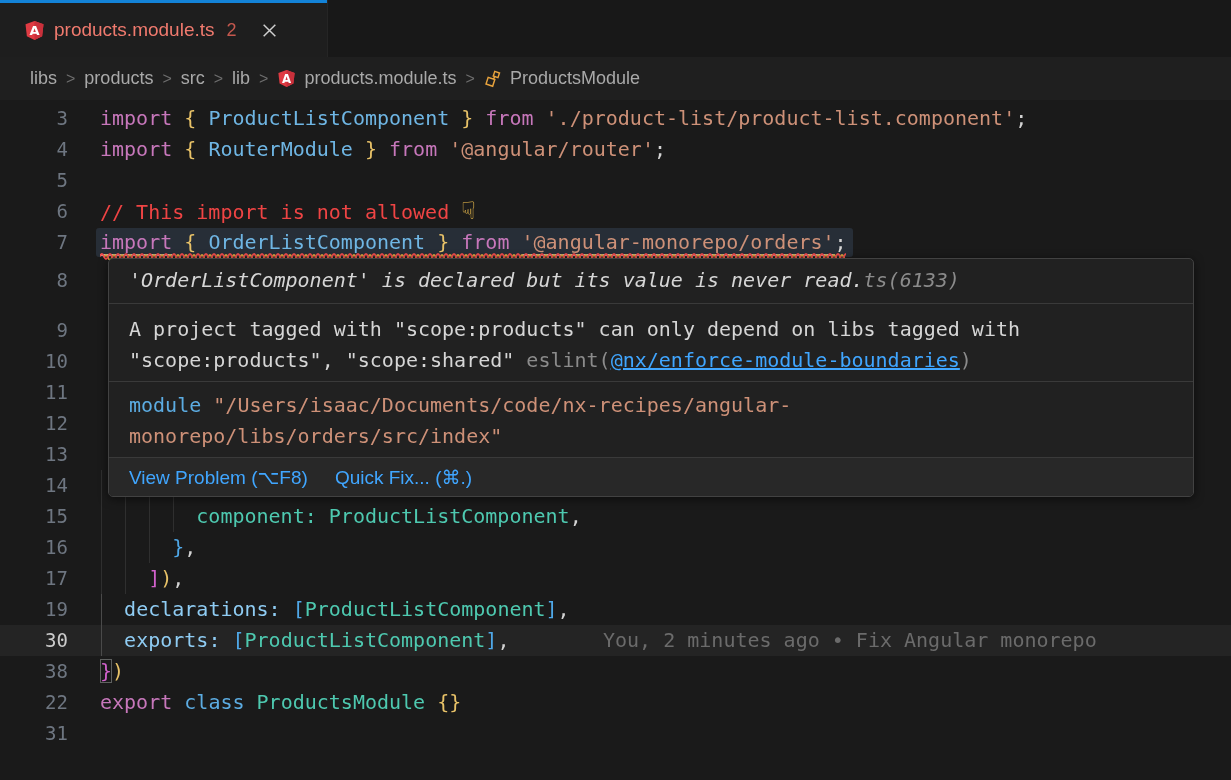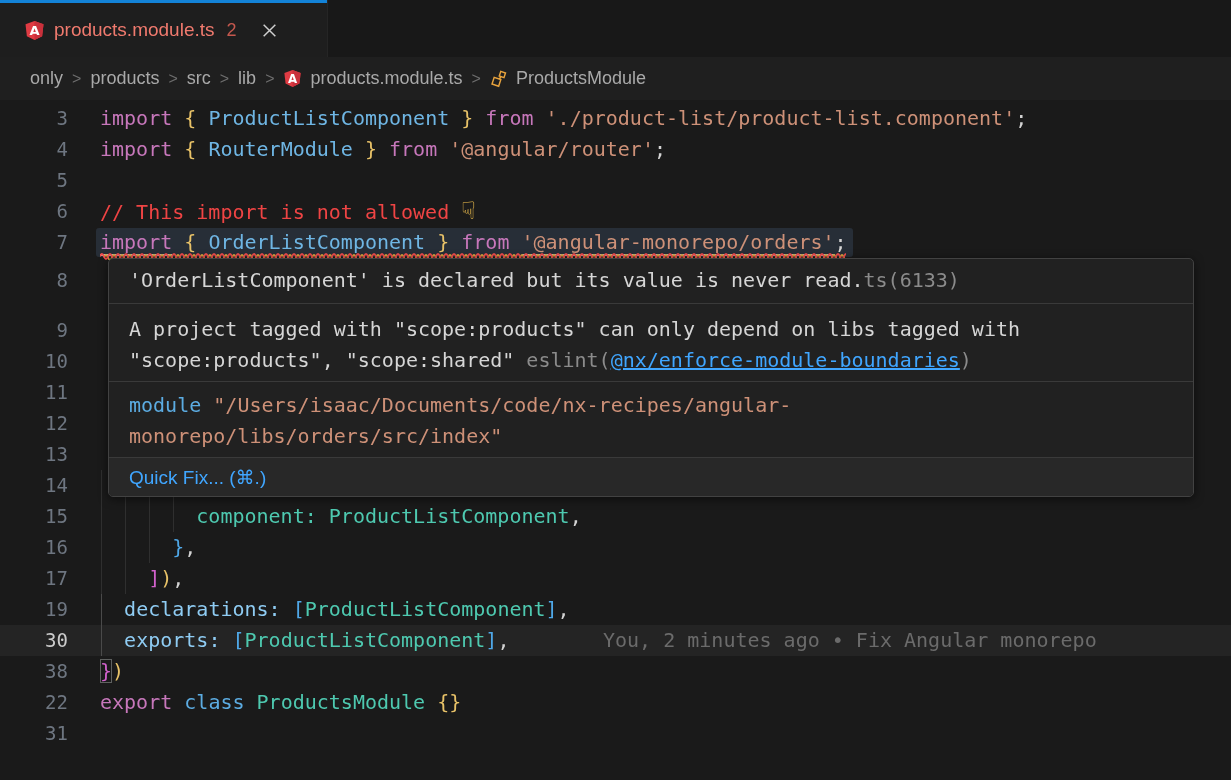--- a/index.html
+++ b/index.html
@@ -64,21 +64,21 @@
   .squiggle{position:absolute;left:0;bottom:-2px;z-index:2;}
   .blame{position:absolute;left:503px;top:0;color:var(--blame-gray);z-index:1;}
   
   .hover{
     position:absolute;left:108px;top:158px;width:1086px;height:239px;
     background:#212121;border:1px solid #424242;border-radius:5px;z-index:10;
     box-shadow:0 2px 10px rgba(0,0,0,.55);color:var(--popup-text);
     font-size:20px;display:flex;flex-direction:column;overflow:hidden;
   }
   .hover-sec{padding:0 20px;border-bottom:1px solid #3a3a3a;}
-  .sec1{height:45px;display:flex;align-items:center;}
+  .sec1{height:45px;display:flex;align-items:center;font-style:italic;}
   .sec2{height:79px;padding-top:10px;line-height:31px;}
   .sec3{height:76px;padding-top:8px;line-height:31px;}
   .hover-status{
     height:38px;background:#282828;display:flex;align-items:center;
     padding:0 20px;gap:27px;font-family:"Liberation Sans",sans-serif;font-size:19px;
   }
   .hover-status a{color:var(--link-blue);text-decoration:none;cursor:pointer;}
   .dim{color:var(--dim-gray);}
   .sp1{}
   .rule-link{color:var(--link-blue);text-decoration:underline;cursor:pointer;}
@@ -102,21 +102,21 @@
     <span class="tab-close">
       <svg width="17" height="17" viewBox="0 0 16 16">
         <path d="M2.5 2.5 L13.5 13.5 M13.5 2.5 L2.5 13.5" stroke="#CFCFCF" stroke-width="1.4"></path>
       </svg>
     </span>
   </div>
   <div class="tab-rest"></div>
 </div>
 
 <div class="breadcrumb">
-  <span class="crumb">only</span>
+  <span class="crumb">libs</span>
   <span class="crumb-sep">&gt;</span>
   <span class="crumb">products</span>
   <span class="crumb-sep">&gt;</span>
   <span class="crumb">src</span>
   <span class="crumb-sep">&gt;</span>
   <span class="crumb">lib</span>
   <span class="crumb-sep">&gt;</span>
   <span class="crumb-ico">
     <svg width="19" height="19" viewBox="0 0 250 250">
       <polygon points="125,12 18,52 34,192 125,238 216,192 232,52" fill="#DF3B43"></polygon>
@@ -234,16 +234,17 @@
         <span>"scope:products", "scope:shared" </span><span class="dim">eslint(</span><a class="rule-link">@nx/enforce-module-boundaries</a><span class="dim">)</span>
       </div>
     </div>
     <div class="hover-sec sec3">
       <div>
         <span class="kw-blue">module</span><span> </span><span class="str">"/Users/isaac/Documents/code/nx-recipes/angular-</span>
       </div>
       <div><span class="str">monorepo/libs/orders/src/index"</span></div>
     </div>
     <div class="hover-status">
+      <a>View Problem (⌥F8)</a>
       <a>Quick Fix... (⌘.)</a>
     </div>
   </div>
 </div>
 
 </body></html>

